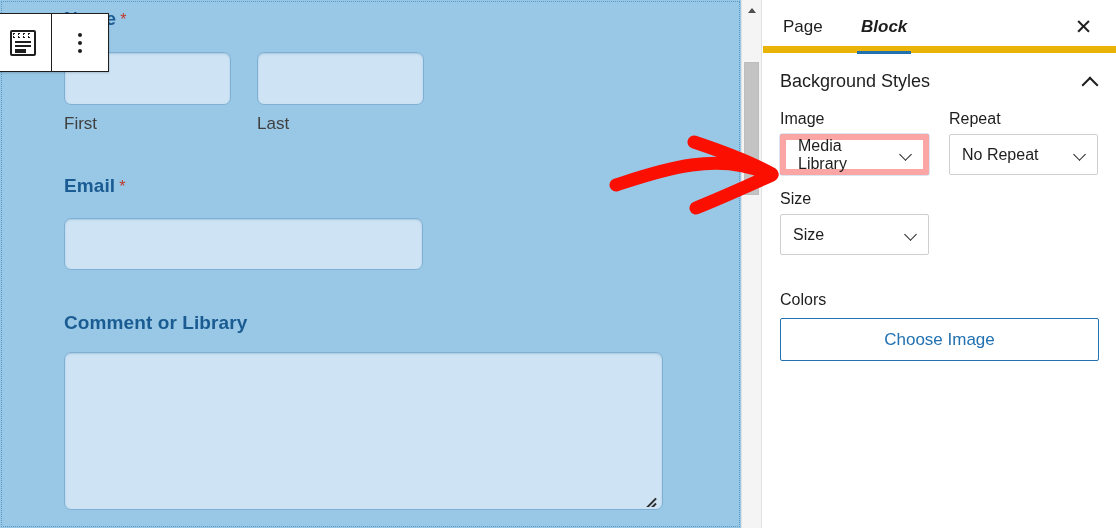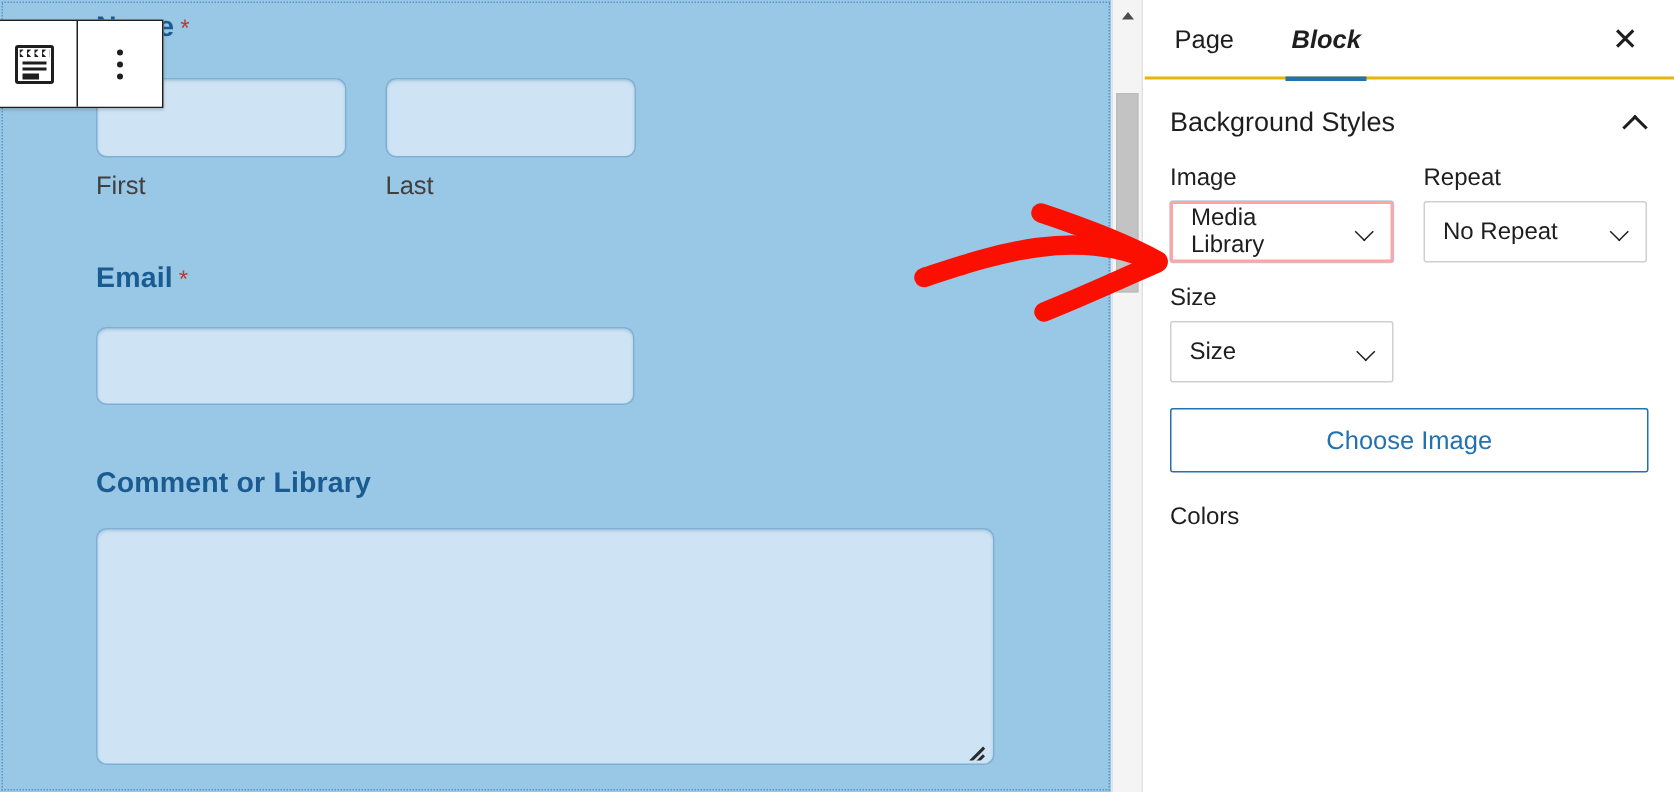--- a/index.html
+++ b/index.html
@@ -195,21 +195,21 @@
     position: absolute;
     left: 763px; top: 0;
     width: 353px; height: 528px;
     background: #ffffff;
     overflow: hidden;
   }
 
   #panel-header {
     position: relative;
     height: 53px;
-    border-bottom: 2px solid #eab308;
+    border-bottom: 7px solid #eab308;
   }
   .tab {
     position: absolute;
     top: 0; height: 53px;
     display: flex; align-items: center;
     font-size: 17px;
     color: #1e1e1e;
     padding: 0 4px;
   }
   .tab.active { font-weight: bold; }
@@ -277,21 +277,21 @@
     border-radius: 2px;
     background: #ffffff;
     display: flex;
     align-items: center;
     justify-content: space-between;
     padding: 0 10px 0 12px;
     font-size: 16px;
     color: #1e1e1e;
   }
   .select.focused {
-    border: 2px solid #fca5a5;
+    border: 6px solid #fca5a5;
     box-shadow: 0 0 0 .5px rgba(34,113,177,0.35);
     gap: 28px;
   }
   .chevron-down {
     width: 14px; height: 14px;
     position: relative;
     flex: 0 0 auto;
   }
   .chevron-down::after {
     content: "";
@@ -440,22 +440,22 @@
 
     <div class="ctl">
       <div class="ctl-label">Size</div>
       <div class="select">
         <span>Size</span>
         <span class="chevron-down"></span>
       </div>
     </div>
   </div>
 
+  <div id="colors-label">Colors</div>
+
   <div id="choose-image">Choose Image</div>
-
-  <div id="colors-label">Colors</div>
 </div>
 
 <svg id="arrow-annotation" viewBox="0 0 190 88">
   <path d="M8 55 C48 42 108 20 160 44" stroke="#fa0f00" stroke-width="13" fill="none" stroke-linecap="round"></path>
   <path d="M86 12 C116 22 146 34 164 44" stroke="#fa0f00" stroke-width="13" fill="none" stroke-linecap="round"></path>
   <path d="M88 78 C118 66 148 52 164 45" stroke="#fa0f00" stroke-width="13" fill="none" stroke-linecap="round"></path>
 </svg>
 
 </body></html>

